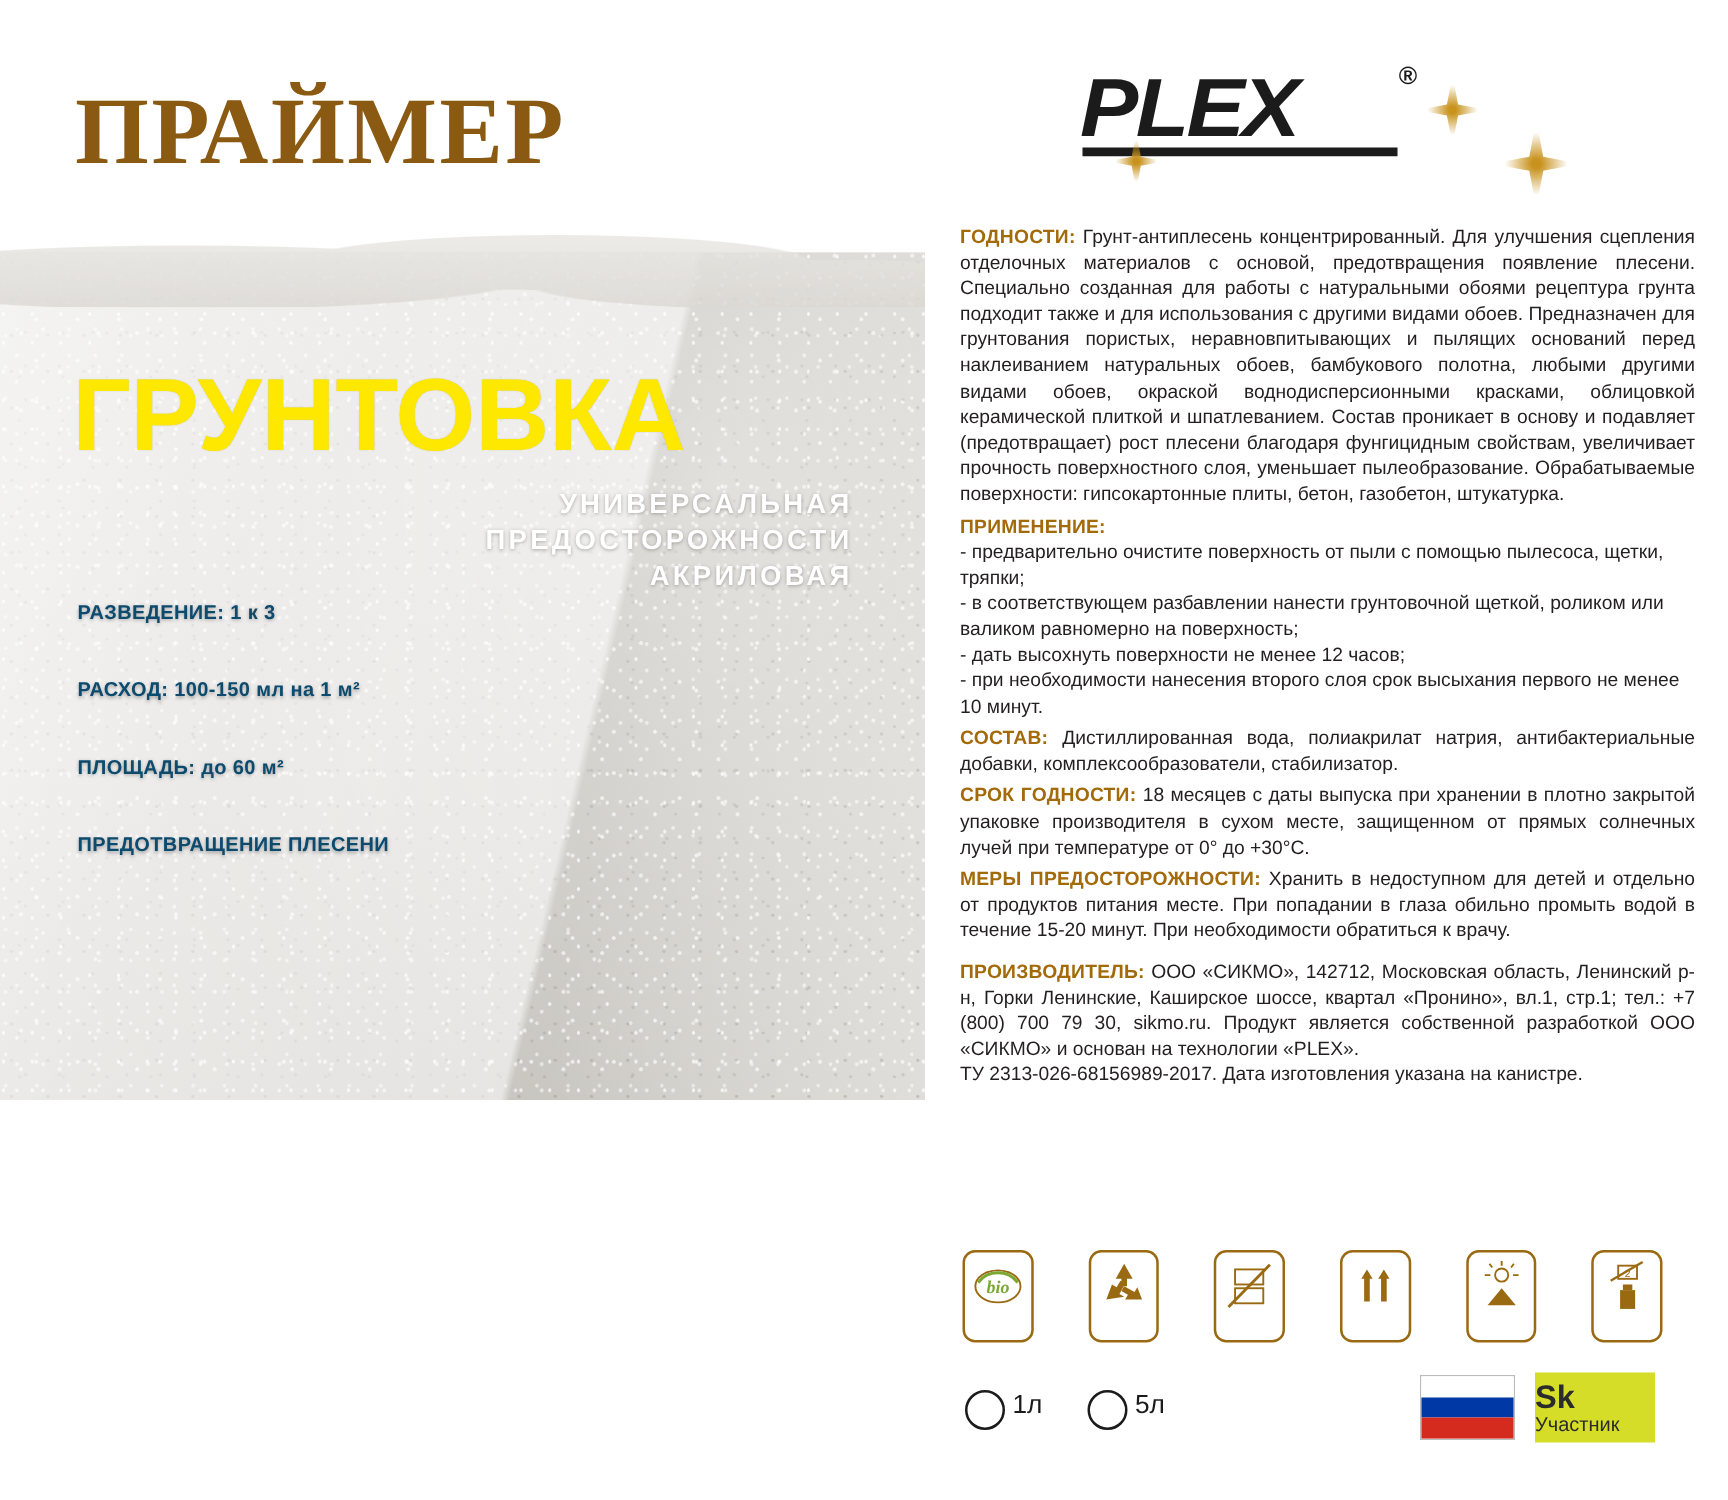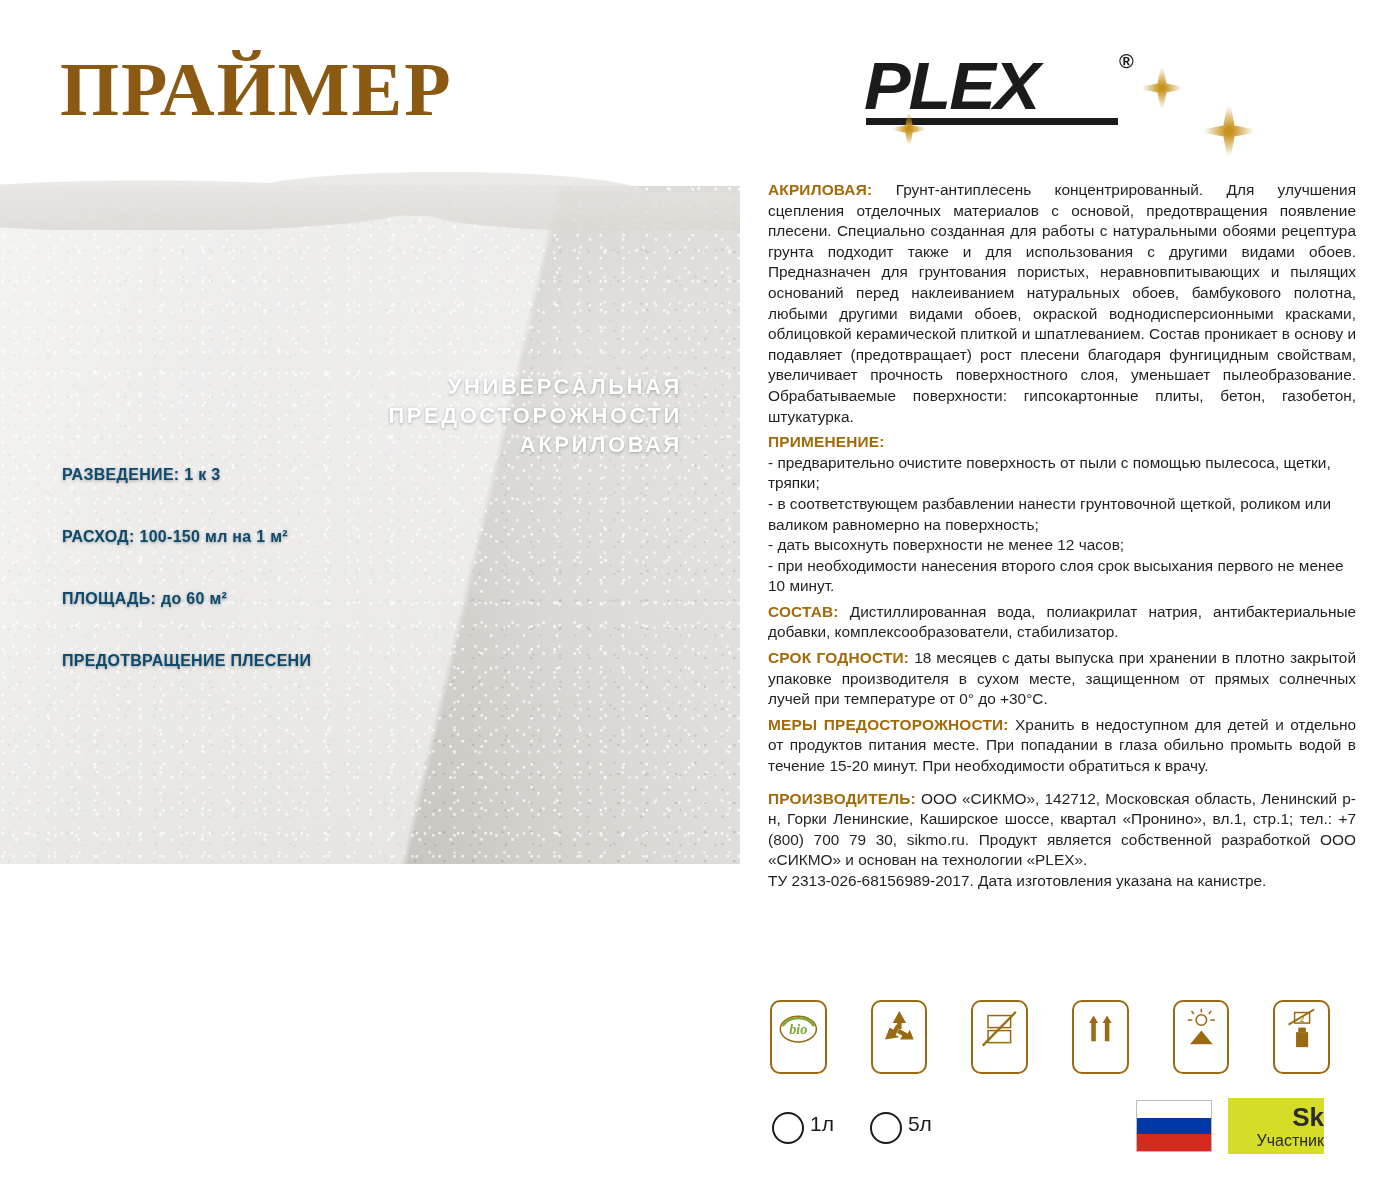--- a/index.html
+++ b/index.html
@@ -19,21 +19,21 @@
   .label {
     position: absolute;
     inset: 0;
     width: 1382px;
     height: 1200px;
   }
 
   .left-panel {
     position: absolute;
     left: 0;
-    top: 0;
+    top: 16px;
     width: 740px;
     height: 864px;
     overflow: hidden;
   }
 
   
   .photo {
     position: absolute;
     left: 0;
     top: 186px;
@@ -394,21 +394,21 @@
 
   .sk-badge {
     position: absolute;
     left: 1228px;
     top: 1098px;
     width: 96px;
     height: 56px;
     background: #D6DD28;
     display: flex;
     flex-direction: column;
-    align-items: flex-end;
+    align-items: flex-start;
     justify-content: center;
     line-height: 1;
   }
   .sk-badge .sk-main {
     font-size: 26px;
     font-weight: bold;
     color: #2b2b2b;
   }
   .sk-badge .sk-sub {
     font-size: 16px;
@@ -431,20 +431,21 @@
         <div class="roller-hub"></div>
         <div class="roller-handle"></div>
         <div class="roller-handle2"></div>
         <div class="roller-grip"></div>
       </div>
     </div>
     <div class="top-splash"></div>
 
     <div class="primer-title">ПРАЙМЕР</div>
 
+    <div class="grunt-title">ГРУНТОВКА</div>
 
     <div class="subtitle-block">
       <div>УНИВЕРСАЛЬНАЯ</div>
       <div>ПРЕДОСТОРОЖНОСТИ</div>
       <div>АКРИЛОВАЯ</div>
     </div>
 
     <div class="features">
       <div class="feature">РАЗВЕДЕНИЕ: 1 к 3</div>
       <div class="feature">РАСХОД: 100-150 мл на 1 м²</div>
@@ -460,21 +461,21 @@
       <span class="logo-reg">®</span>
       <span class="logo-bar"></span>
       <span class="spark spark-lg"></span>
       <span class="spark spark-md"></span>
       <span class="spark spark-sm"></span>
     </div>
 
     <div class="copy">
 
       <div class="sec sec-block">
-        <p><span class="hd">АКРИЛОВАЯ:</span>
+        <p><span class="hd">ГОДНОСТИ:</span>
         <span>Грунт-антиплесень концентрированный. Для улучшения сцепления отделочных материалов с основой, предотвращения появление плесени. Специально созданная для работы с натуральными обоями рецептура грунта подходит также и для использования с другими видами обоев. Предназначен для грунтования пористых, неравновпитывающих и пылящих оснований перед наклеиванием натуральных обоев, бамбукового полотна, любыми другими видами обоев, окраской воднодисперсионными красками, облицовкой керамической плиткой и шпатлеванием. Состав проникает в основу и подавляет (предотвращает) рост плесени благодаря фунгицидным свойствам, увеличивает прочность поверхностного слоя, уменьшает пылеобразование. Обрабатываемые поверхности: гипсокартонные плиты, бетон, газобетон, штукатурка.</span></p>
       </div>
 
       <div class="sec-block">
         <div class="hd">ПРИМЕНЕНИЕ:</div>
         <div class="lines">
           <div>- предварительно очистите поверхность от пыли с помощью пылесоса, щетки, тряпки;</div>
           <div>- в соответствующем разбавлении  нанести грунтовочной щеткой, роликом или валиком равномерно на поверхность;</div>
           <div>- дать высохнуть поверхности не  менее 12 часов;</div>
           <div>- при необходимости нанесения второго слоя срок высыхания первого не менее 10 минут.</div>

